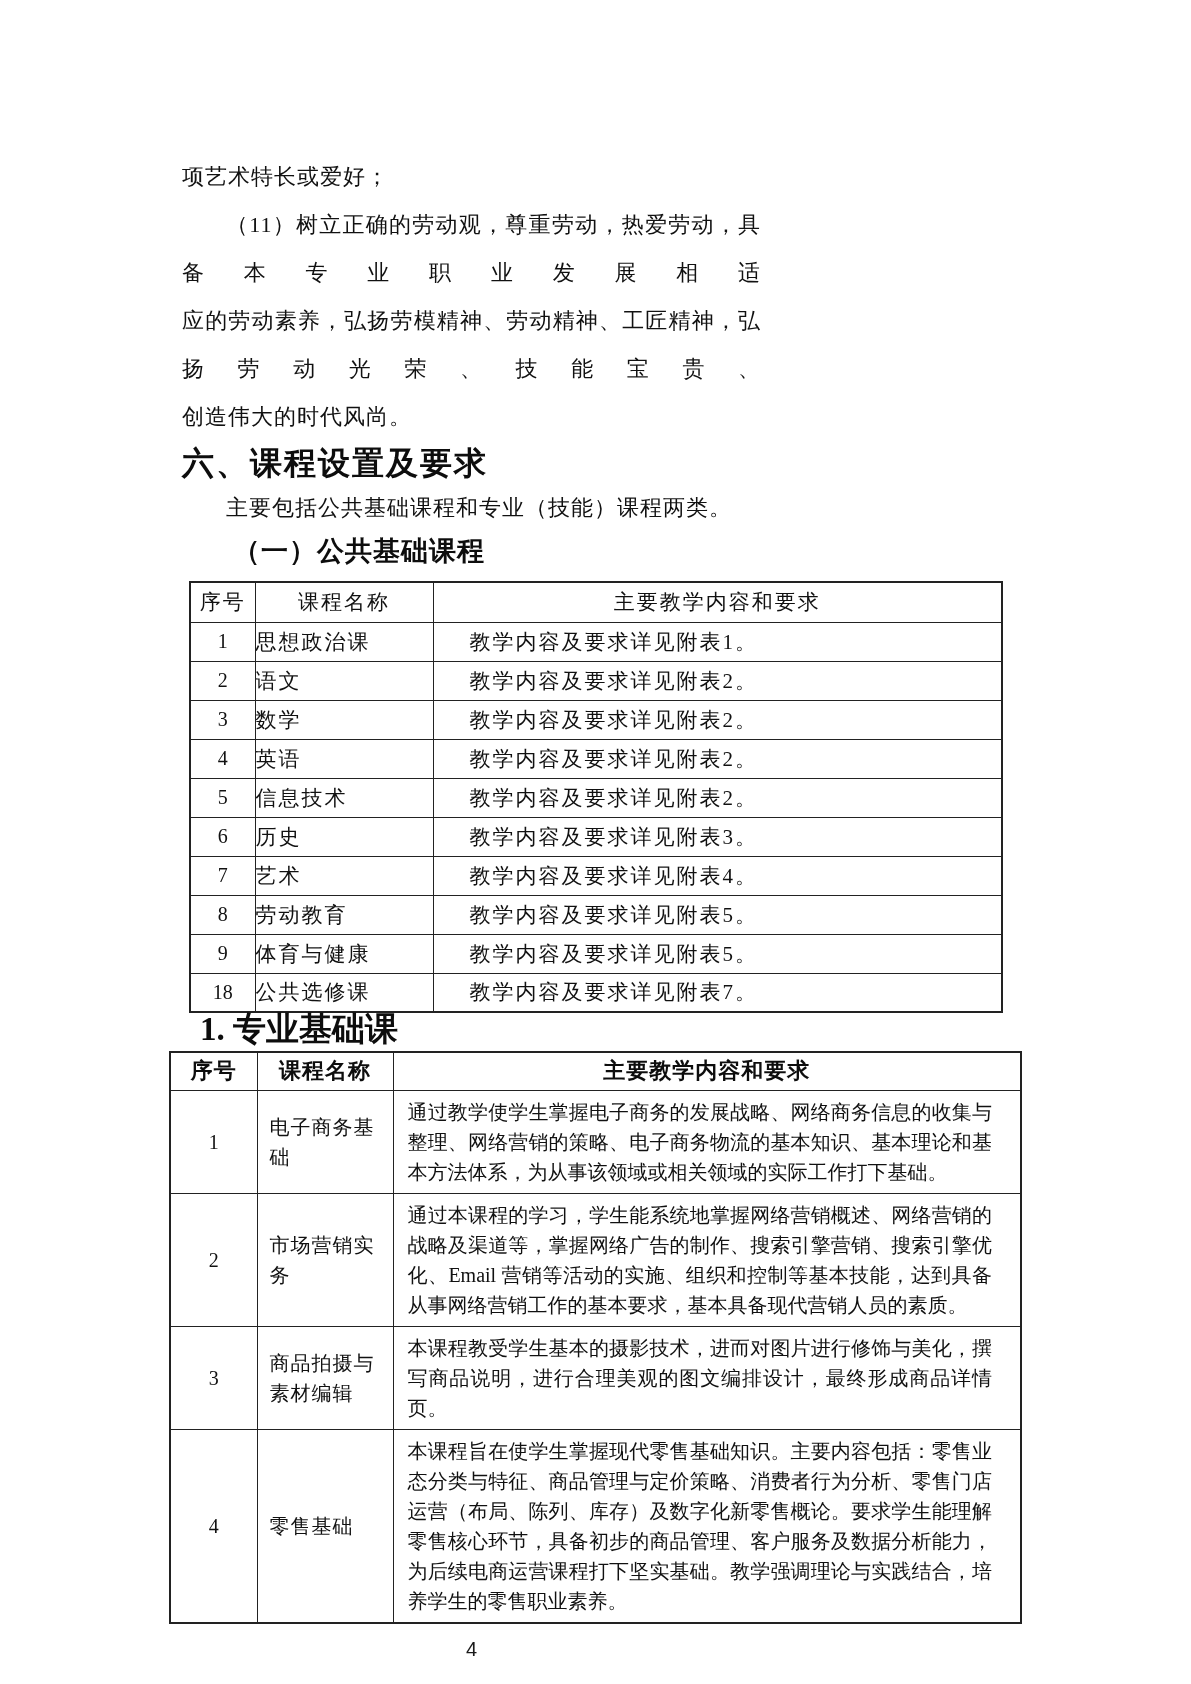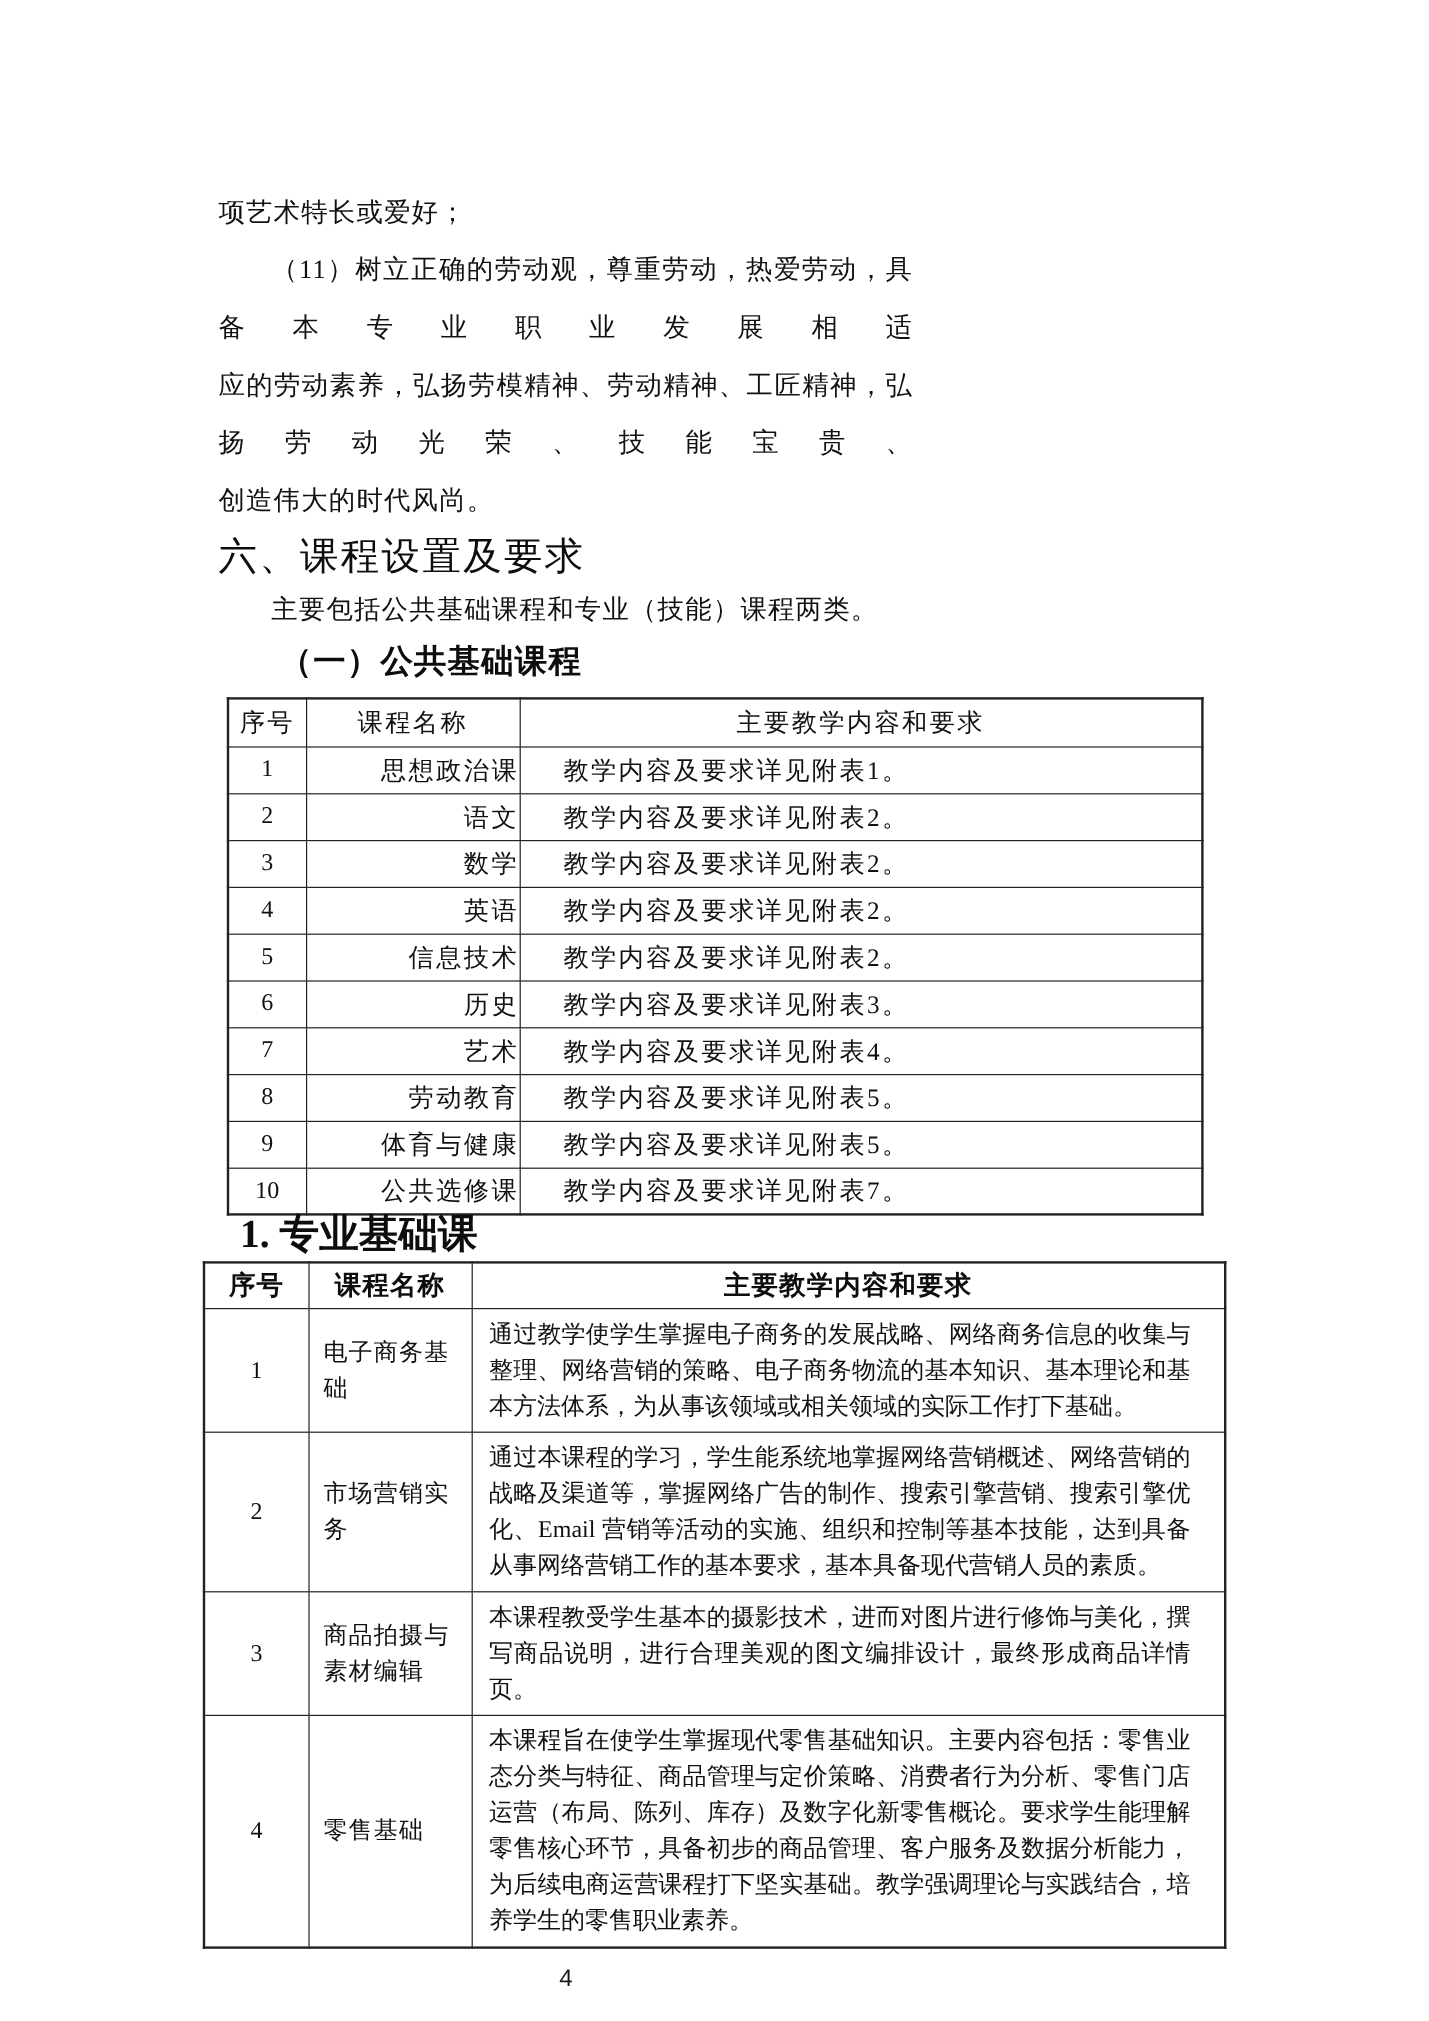--- a/index.html
+++ b/index.html
@@ -25,21 +25,21 @@
   .para-line.justified {
     white-space:normal;
     text-align:justify;
     text-align-last:justify;
   }
   .para-line.indent { text-indent:2em; }
   
   .h1 {
     font-family:"Liberation Sans","DejaVu Sans",sans-serif;
     font-size:32px;
-    font-weight:normal;
+    font-weight:bold;
     line-height:44px;
     letter-spacing:2px;
     color:#0d0d0d;
   }
   .intro {
     font-size:22px;
     line-height:46px;
     letter-spacing:1px;
     text-indent:2em;
   }
@@ -70,21 +70,21 @@
     border:1.5px solid #222222;
     vertical-align:middle;
     font-weight:normal;
     overflow:hidden;
   }
   
   .t1 { width:812px; margin-left:7px; margin-top:10px; }
   .t1 th { height:40px; font-size:21px; text-align:center; letter-spacing:2px; }
   .t1 td { height:39px; font-size:21px; }
   .t1 .c-num  { text-align:center; font-size:20px; }
-  .t1 .c-name { text-align:right; letter-spacing:2px; }
+  .t1 .c-name { text-align:left; letter-spacing:2px; }
   .t1 .c-desc { text-align:left; padding-left:36px; letter-spacing:2px; }
   
   .t2 { width:851px; margin-left:-13px; margin-top:8px; }
   .t2 th { height:38px; font-size:22px; font-weight:bold; text-align:center; letter-spacing:1px; color:#0d0d0d; }
   .t2 td { font-size:20px; line-height:30px; }
   .t2 .c-num  { text-align:center; }
   .t2 .c-name { text-align:left; padding:4px 8px 4px 12px; letter-spacing:1px; }
   .t2 .c-desc { text-align:justify; padding:6px 28px 6px 14px; }
   .t2 tr.r1 td { height:99px; }
   .t2 tr.r2 td { height:125px; }
@@ -170,21 +170,21 @@
         <td class="c-num">8</td>
         <td class="c-name">劳动教育</td>
         <td class="c-desc">教学内容及要求详见附表5。</td>
       </tr>
       <tr>
         <td class="c-num">9</td>
         <td class="c-name">体育与健康</td>
         <td class="c-desc">教学内容及要求详见附表5。</td>
       </tr>
       <tr>
-        <td class="c-num">10</td>
+        <td class="c-num">18</td>
         <td class="c-name">公共选修课</td>
         <td class="c-desc">教学内容及要求详见附表7。</td>
       </tr>
     </tbody>
   </table>
 
   <div class="h3">1. 专业基础课</div>
 
   <table class="t2">
     <colgroup>

